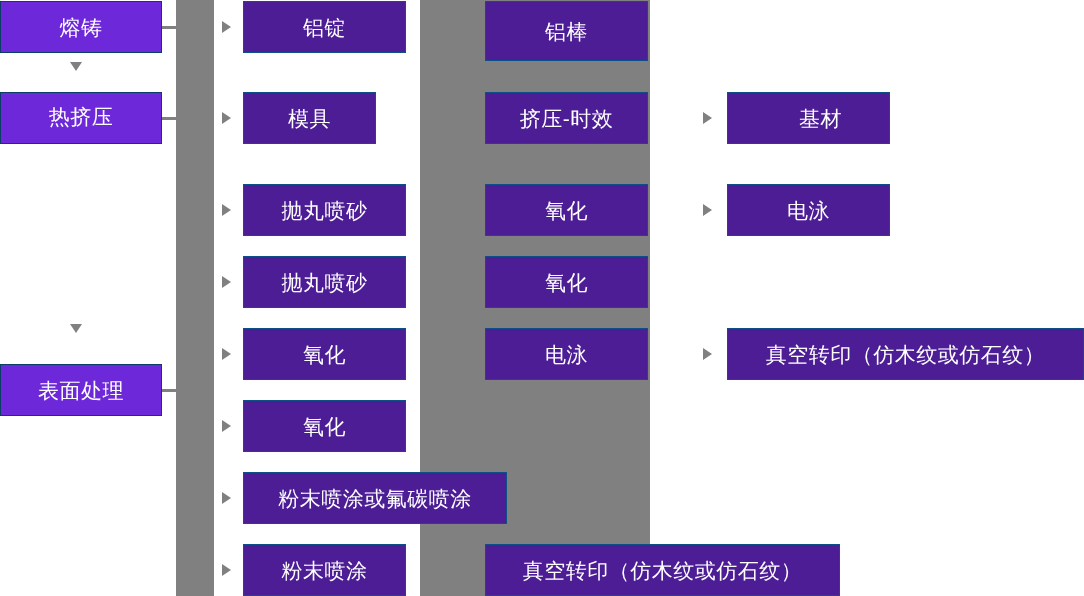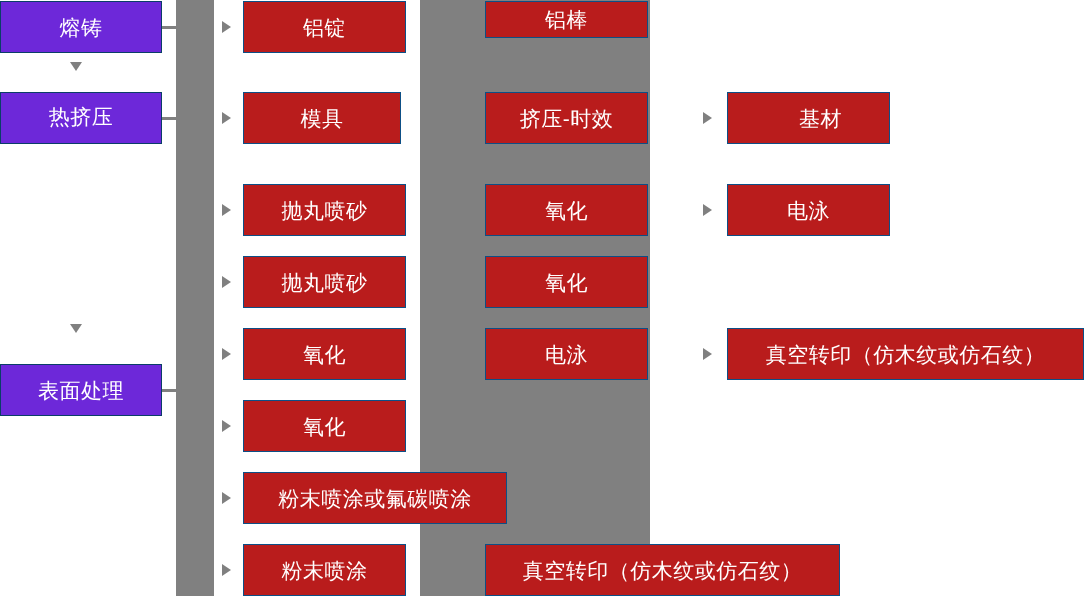--- a/index.html
+++ b/index.html
@@ -13,21 +13,21 @@
   #canvas {
     position: relative;
     width: 1084px;
     height: 596px;
     background: #ffffff;
     overflow: hidden;
   }
   .node {
     position: absolute;
     box-sizing: border-box;
-    background: #b91c1c;
+    background: #4c1d95;
     border: 1px solid #0d4f86;
     color: #ffffff;
     display: flex;
     align-items: center;
     justify-content: center;
     font-size: 21px;
     line-height: 1;
     letter-spacing: 0.5px;
     white-space: nowrap;
     z-index: 3;
@@ -96,21 +96,21 @@
   <div class="arrow" style="left:222px; top:204px;"></div>
   <div class="arrow" style="left:222px; top:276px;"></div>
   <div class="arrow" style="left:222px; top:348px;"></div>
   <div class="arrow" style="left:222px; top:420px;"></div>
   <div class="arrow" style="left:222px; top:492px;"></div>
   <div class="arrow" style="left:222px; top:564px;"></div>
 
   <div class="node" style="left:243px; top:1px; width:163px; height:52px;">
     <span>铝锭</span>
   </div>
-  <div class="node" style="left:243px; top:92px; width:158px; height:52px;">
+  <div class="node" style="left:243px; top:92px; width:133px; height:52px;">
     <span>模具</span>
   </div>
   <div class="node" style="left:243px; top:184px; width:163px; height:52px;">
     <span>抛丸喷砂</span>
   </div>
   <div class="node" style="left:243px; top:256px; width:163px; height:52px;">
     <span>抛丸喷砂</span>
   </div>
   <div class="node" style="left:243px; top:328px; width:163px; height:52px;">
     <span>氧化</span>
@@ -124,21 +124,21 @@
   <div class="node" style="left:243px; top:544px; width:163px; height:52px;align-items:center;">
     <span>粉末喷涂</span>
   </div>
 
   <div class="connector" style="left:428px; top:117px; width:28px; height:3px;"></div>
   <div class="connector" style="left:428px; top:209px; width:28px; height:3px;"></div>
   <div class="connector" style="left:428px; top:281px; width:28px; height:3px;"></div>
   <div class="connector" style="left:428px; top:353px; width:28px; height:3px;"></div>
   <div class="connector" style="left:428px; top:569px; width:28px; height:3px;"></div>
 
-  <div class="node" style="left:485px; top:1px; width:163px; height:37px;">
+  <div class="node" style="left:485px; top:1px; width:163px; height:60px;">
     <span>铝棒</span>
   </div>
   <div class="node" style="left:485px; top:92px; width:163px; height:52px;">
     <span>挤压-时效</span>
   </div>
   <div class="node" style="left:485px; top:184px; width:163px; height:52px;">
     <span>氧化</span>
   </div>
   <div class="node" style="left:485px; top:256px; width:163px; height:52px;">
     <span>氧化</span>

